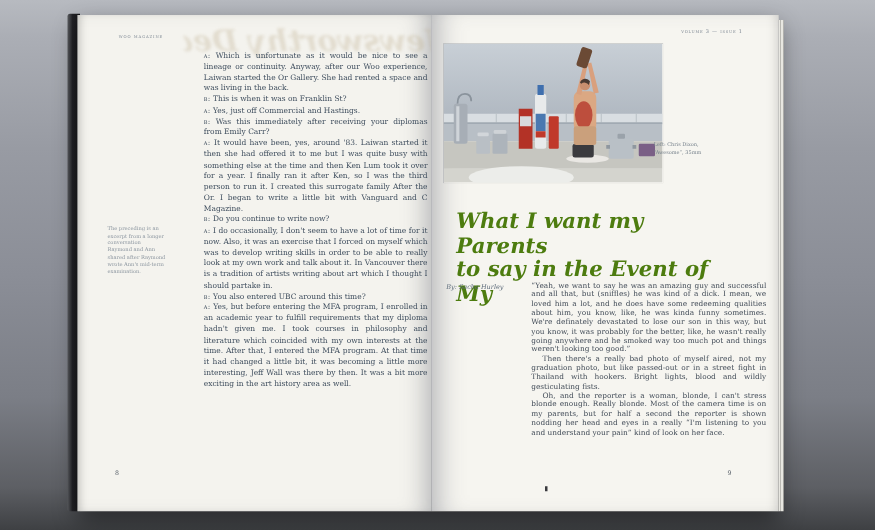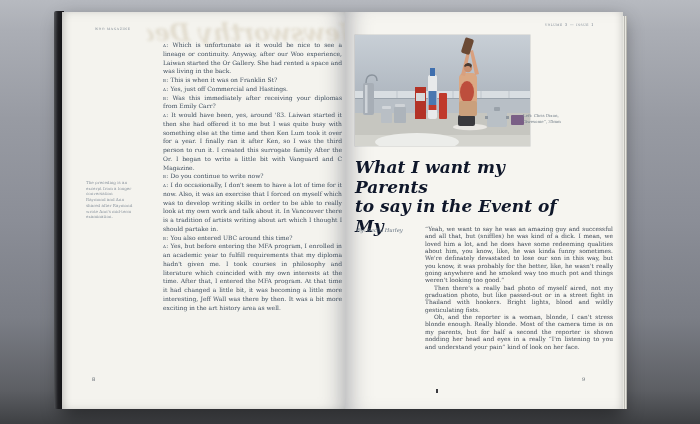--- a/index.html
+++ b/index.html
@@ -56,23 +56,23 @@
   .pagenum{position:absolute;font-size:5px;color:#5c646d;}
   .left-num{left:30px;top:364px;}
   .right-num{left:237px;top:364px;}
   .photo{position:absolute;left:10px;top:23px;width:175px;height:111px;margin:0;box-shadow:0 0 0 .5px rgba(120,125,135,.35);}
   .photo svg{display:block;width:100%;height:100%;}
   .caption{
     position:absolute;left:178px;top:101px;width:60px;
     font-size:4px;line-height:5.6px;color:#77828c;
   }
   .headline{
-    position:absolute;left:10px;top:146px;width:215px;margin:0;
+    position:absolute;left:10px;top:146px;width:215px;margin:10px;
     font-family:"DejaVu Serif", serif;font-style:italic;font-weight:600;
-    font-size:17px;line-height:19.5px;color:#0f172a;
+    font-size:17px;line-height:19.5px;color:#4d7c0f;
   }
   .headline span{display:block;}
   .byline{
     position:absolute;left:12px;top:215px;width:60px;
     font-size:5.2px;font-style:italic;color:#5d6b7a;
   }
   .body-col{
     position:absolute;left:80px;top:214px;width:188px;
     font-size:5.9px;line-height:7.35px;color:#414b57;text-align:justify;
   }

